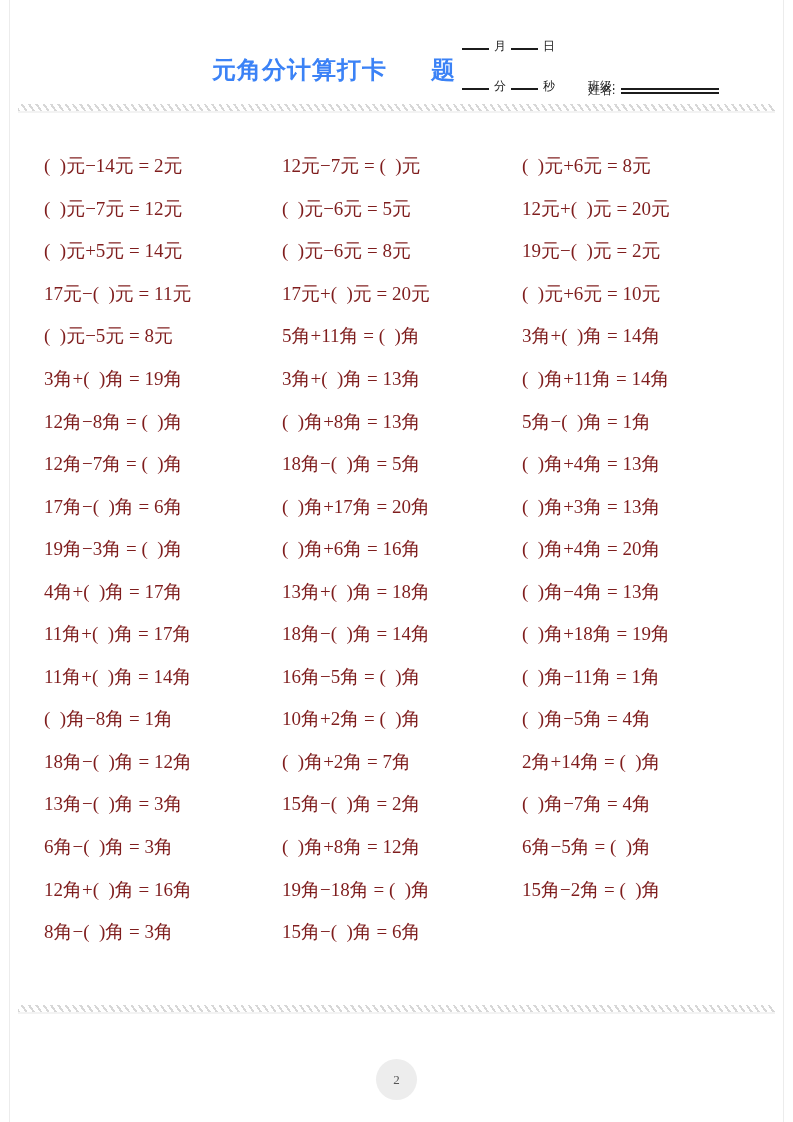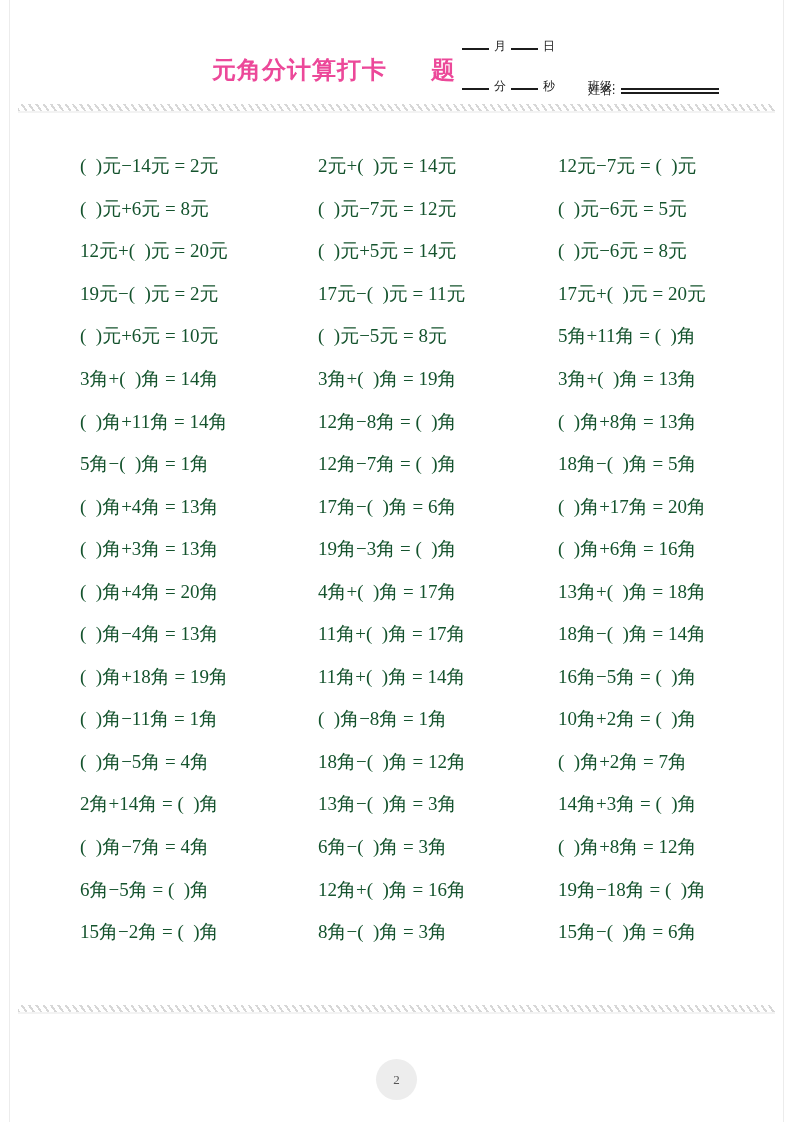--- a/index.html
+++ b/index.html
@@ -27,21 +27,21 @@
   
   .title {
     position: absolute;
     left: 212px;
     top: 54px;
     font-family: "Liberation Sans", "DejaVu Sans", sans-serif;
     font-weight: 700;
     font-size: 24px;
     letter-spacing: 1px;
     white-space: pre;
-    color: #ec4899;
+    color: #3b82f6;
   }
   .title-gap { display: inline-block; width: 44px; }
 
   .hdr-row {
     position: absolute;
     font-size: 12px;
     white-space: pre;
     color: #222;
   }
   .blank {
@@ -76,22 +76,21 @@
     top: 145px;
     width: 712px;
     display: grid;
     grid-template-columns: 238px 240px 234px;
     grid-auto-rows: 42.55px;
     align-items: center;
   }
   .problem-cell {
     font-size: 19px;
     white-space: pre;
-    color: #14532d;
-    margin-left: 36px;
+    color: #7f1d1d;
   }
 
   
   .page-badge {
     position: absolute;
     left: 376px;
     top: 1059px;
     width: 41px;
     height: 41px;
     border-radius: 50%;
@@ -118,21 +117,20 @@
   <div class="hdr-row" style="left:588px; top:36px;margin-top:44px;"><span>姓名:</span><span class="blank long"></span></div>
 
   <div class="hdr-row" style="left:462px; top:76px;"><span class="blank short" style="margin-left:0;"></span><span>分</span><span class="blank short"></span><span>秒</span></div>
 
   <div class="hdr-row" style="left:588px; top:76px;"><span>班级:</span><span class="blank long"></span></div>
 
   <div class="hatch top"></div>
 
   <div class="problem-grid" id="problem-grid">
       <div class="problem-cell">(  )元−14元 = 2元</div>
-      <div class="problem-cell">2元+(  )元 = 14元</div>
       <div class="problem-cell">12元−7元 = (  )元</div>
       <div class="problem-cell">(  )元+6元 = 8元</div>
       <div class="problem-cell">(  )元−7元 = 12元</div>
       <div class="problem-cell">(  )元−6元 = 5元</div>
       <div class="problem-cell">12元+(  )元 = 20元</div>
       <div class="problem-cell">(  )元+5元 = 14元</div>
       <div class="problem-cell">(  )元−6元 = 8元</div>
       <div class="problem-cell">19元−(  )元 = 2元</div>
       <div class="problem-cell">17元−(  )元 = 11元</div>
       <div class="problem-cell">17元+(  )元 = 20元</div>
@@ -164,21 +162,21 @@
       <div class="problem-cell">11角+(  )角 = 14角</div>
       <div class="problem-cell">16角−5角 = (  )角</div>
       <div class="problem-cell">(  )角−11角 = 1角</div>
       <div class="problem-cell">(  )角−8角 = 1角</div>
       <div class="problem-cell">10角+2角 = (  )角</div>
       <div class="problem-cell">(  )角−5角 = 4角</div>
       <div class="problem-cell">18角−(  )角 = 12角</div>
       <div class="problem-cell">(  )角+2角 = 7角</div>
       <div class="problem-cell">2角+14角 = (  )角</div>
       <div class="problem-cell">13角−(  )角 = 3角</div>
-      <div class="problem-cell">14角+3角 = (  )角</div>
+      <div class="problem-cell">15角−(  )角 = 2角</div>
       <div class="problem-cell">(  )角−7角 = 4角</div>
       <div class="problem-cell">6角−(  )角 = 3角</div>
       <div class="problem-cell">(  )角+8角 = 12角</div>
       <div class="problem-cell">6角−5角 = (  )角</div>
       <div class="problem-cell">12角+(  )角 = 16角</div>
       <div class="problem-cell">19角−18角 = (  )角</div>
       <div class="problem-cell">15角−2角 = (  )角</div>
       <div class="problem-cell">8角−(  )角 = 3角</div>
       <div class="problem-cell">15角−(  )角 = 6角</div>
     </div>

